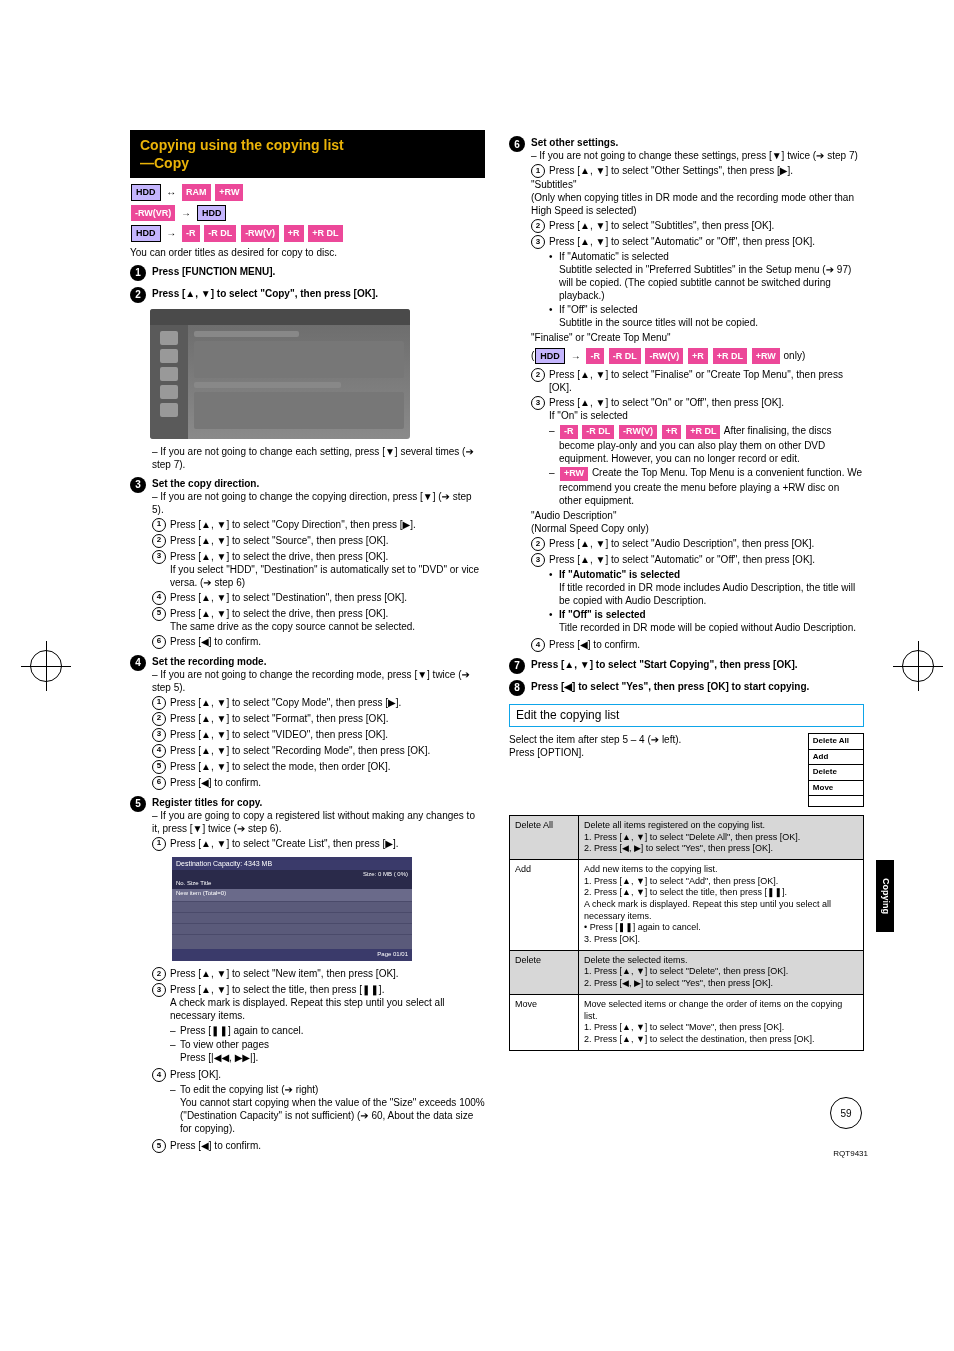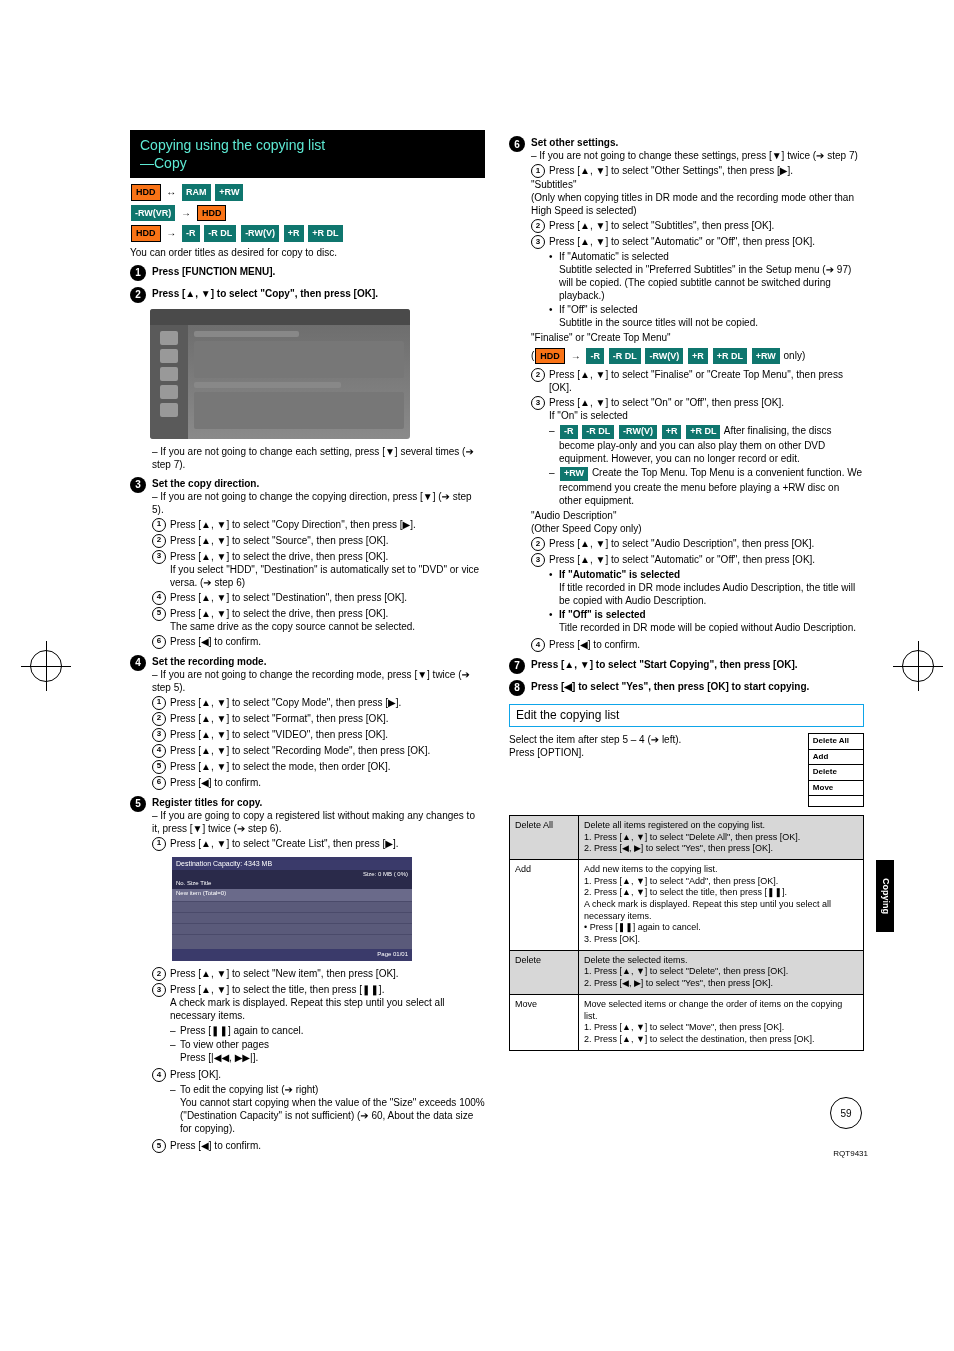--- a/index.html
+++ b/index.html
@@ -20,43 +20,43 @@
   .columns {
     display: flex;
     gap: 24px;
   }
   .col {
     flex: 1;
     min-width: 0;
   }
   .section-title-bar {
     background: #000;
-    color: #5eead4;
-    font-weight: normal;
+    color: #eab308;
+    font-weight: bold;
     font-size: 14px;
     padding: 6px 10px;
     margin-bottom: 6px;
   }
   .badge-row {
     margin: 4px 0;
     line-height: 1.6;
   }
   .badge-light {
     display: inline-block;
     border: 1px solid #000;
-    background: #f97316;
+    background: #c4b5fd;
     color: #000;
     font-weight: bold;
     font-size: 9px;
     padding: 0 4px;
     margin: 0 1px;
   }
   .badge-dark {
     display: inline-block;
-    background: #0f766e;
+    background: #ec4899;
     color: #fff;
     font-weight: bold;
     font-size: 9px;
     padding: 1px 4px;
     margin: 0 1px;
   }
   .arrow {
     display: inline-block;
     margin: 0 2px;
   }
@@ -545,21 +545,21 @@
               </li>
               <li>
                 <span class="badge-dark">+RW</span>
                 <span> Create the Top Menu. Top Menu is a convenient function. We recommend you create the menu before playing a +RW disc on other equipment.</span>
               </li>
             </ul>
           </div>
             </div>
 
           <div>"Audio Description"</div>
-          <div>(Other Speed Copy only)</div>
+          <div>(Normal Speed Copy only)</div>
           <div class="substep">
               <span class="sub-circle">2</span>
               <div class="substep-body">Press [▲, ▼] to select "Audio Description", then press [OK].</div>
             </div>
           <div class="substep">
               <span class="sub-circle">3</span>
               <div class="substep-body">
             <span>Press [▲, ▼] to select "Automatic" or "Off", then press [OK].</span>
             <ul class="dot">
               <li><span class="bold">If "Automatic" is selected</span><br>

